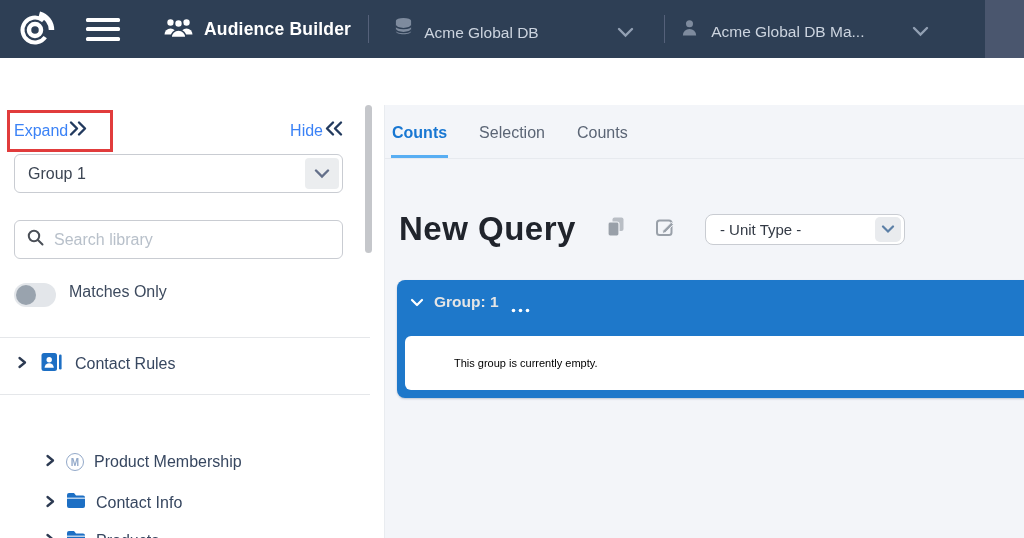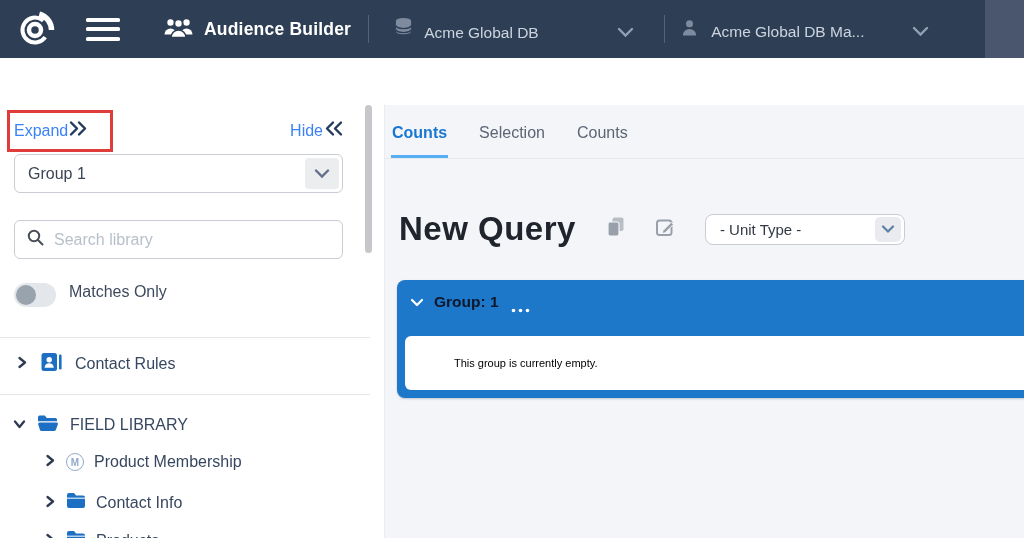--- a/index.html
+++ b/index.html
@@ -61,21 +61,21 @@
   .tab { font-size:16px; color:#5b6575; padding:0 1px 13px 1px; border-bottom:3px solid transparent; cursor:pointer; }
   .tab.active { color:#1877d2; font-weight:bold; border-bottom-color:#58aef3; }
   .heading-row { position:absolute; top:105px; left:14px; display:flex; align-items:center; }
   .query-title { font-size:33px; color:#20242c; letter-spacing:.5px; white-space:nowrap; }
   .icon-btn { margin-left:29px; cursor:pointer; display:flex; align-items:center; }
   .unit-select { margin-left:29px; width:200px; height:31px; background:#fff; border:1px solid #c9ccd2; border-radius:8px; display:flex; align-items:center; cursor:pointer; }
   .unit-select .val { margin-left:14px; font-size:15px; color:#333a45; flex:1; white-space:nowrap; }
   .chev-box-sm { width:26px; height:25px; background:#e9ebee; border-radius:5px; margin-right:3px; display:flex; align-items:center; justify-content:center; }
   .group-panel { position:absolute; top:175px; left:12px; right:-40px; background:#1e78ca; border-radius:8px; box-shadow:0 1px 2px rgba(30,60,100,.25); }
   .panel-header { height:56px; display:flex; align-items:flex-start; padding:14px 0 0 13px; gap:10px; }
-  .panel-header .glabel { color:#0f172a; font-size:15.5px; font-weight:bold; line-height:16px; white-space:nowrap; }
+  .panel-header .glabel { color:#e5e5e5; font-size:15.5px; font-weight:bold; line-height:16px; white-space:nowrap; }
   .dots { margin-left:2px; margin-top:5px; cursor:pointer; }
   .panel-card { margin:0 8px 8px 8px; background:#ffffff; border-radius:6px; height:54px; display:flex; align-items:center; padding-left:49px; }
   .panel-card .msg { font-size:11px; color:#000000; }
 </style>
 </head>
 <body>
 
 <header class="navbar">
   <span class="logo">
     <svg width="40" height="40" viewBox="0 0 40 40">
@@ -202,34 +202,20 @@
         <rect x="18" y="2.5" width="2.6" height="15" rx="1.2" fill="#1d6fc4"></rect>
         <circle cx="8.2" cy="7.8" r="2.7" fill="#ffffff"></circle>
         <path d="M3.6 15.8 a4.6 4.6 0 0 1 9.2 0 z" fill="#ffffff"></path>
       </svg>
     </span>
     <span class="lbl">Contact Rules</span>
   </div>
 
   <div class="divider div2"></div>
 
-  <div class="tree-row row-fl">
-    <span>
-      <svg width="13" height="12" viewBox="0 0 13 12" fill="none" stroke="#2c3a52" stroke-width="2.3" stroke-linecap="round" stroke-linejoin="round">
-          <path d="M2 3.5 L6.5 9 L11 3.5"></path>
-        </svg>
-    </span>
-    <span>
-      <svg width="22" height="18" viewBox="0 0 22 18" fill="#1d6fc4">
-        <path d="M1 3 a1.6 1.6 0 0 1 1.6-1.6 h5.2 l2 2.6 h8.6 a1.6 1.6 0 0 1 1.6 1.6 v1.6 h-19 z"></path>
-        <path d="M2.6 8.6 h16.8 a1.5 1.5 0 0 1 1.4 2 l-1.9 5.2 a2 2 0 0 1 -1.9 1.3 h-12.6 a1.5 1.5 0 0 1 -1.4 -1 l-1.8 -5.6 a1.4 1.4 0 0 1 1.4 -1.9 z"></path>
-      </svg>
-    </span>
-    <span class="lbl">FIELD LIBRARY</span>
-  </div>
 
   <div class="tree-row row-child row-c1">
     <span>
       <svg width="12" height="13" viewBox="0 0 12 13" fill="none" stroke="#2c3a52" stroke-width="2.3" stroke-linecap="round" stroke-linejoin="round">
           <path d="M3.5 2 L9 6.5 L3.5 11"></path>
         </svg>
     </span>
     <span class="m-icon"></span>
     <span class="lbl">Product Membership</span>
   </div>

